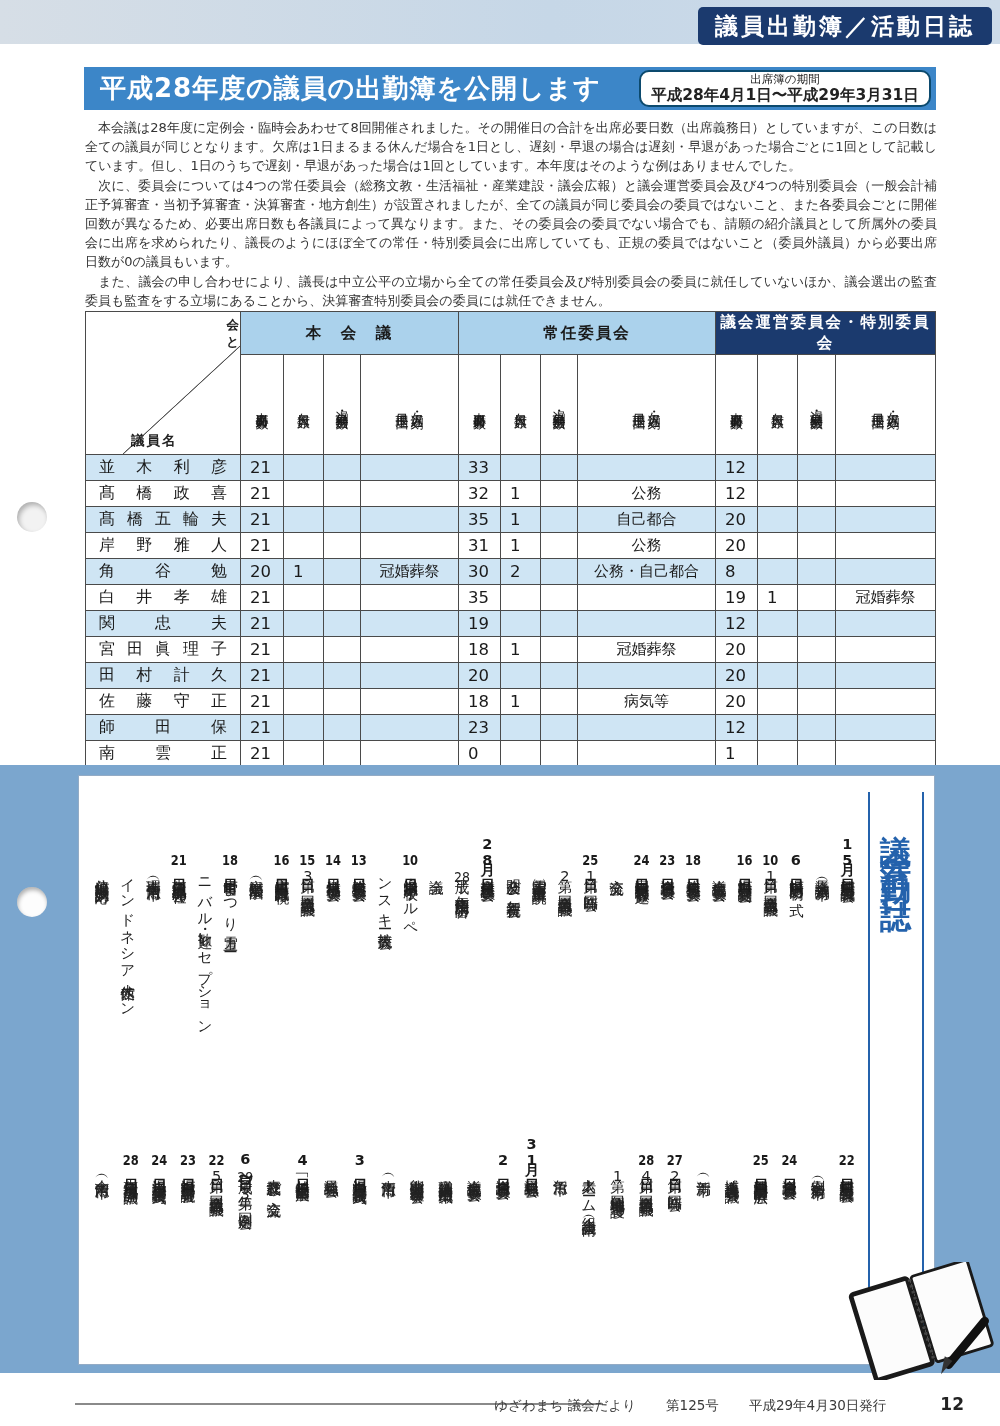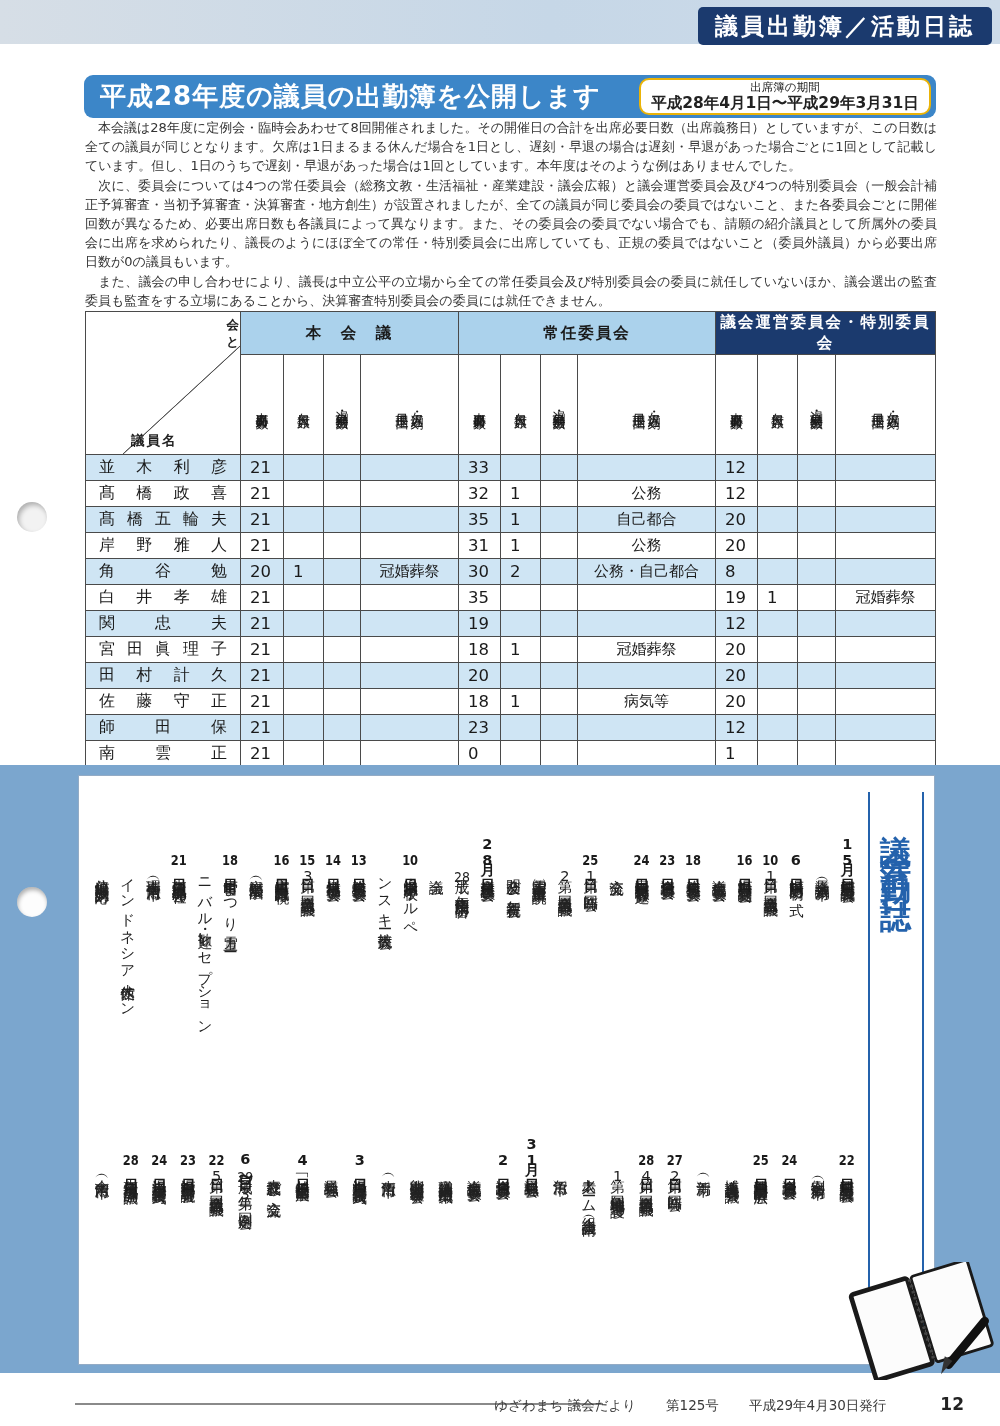--- a/index.html
+++ b/index.html
@@ -10,25 +10,25 @@
   body{width:1000px;height:1426px;font-family:"DejaVu Sans","Liberation Sans",sans-serif;background:#fff;}
   .page{position:relative;width:1000px;height:1426px;background:#fff;overflow:hidden;}
 
   .top-strip{position:absolute;left:0;top:0;width:1000px;height:44px;
     background:linear-gradient(90deg,#d6dee6 0%,#c6d7e7 55%,#cddbe9 100%);}
   .header-tab{position:absolute;left:698px;top:7px;width:294px;height:38px;background:var(--navy);
     border-radius:5px;display:flex;align-items:center;justify-content:center;color:#fff;
     font-size:23px;font-weight:bold;letter-spacing:3px;}
 
   .title-bar{position:absolute;left:84px;top:67px;width:852px;height:43px;background:var(--title-blue);
-    border-radius:9px;margin-top:8px;}
+    border-radius:0;}
   .title-bar h1{position:absolute;left:16px;top:0;line-height:43px;font-size:26px;color:#fff;
     font-weight:bold;letter-spacing:1px;}
   .period-box{position:absolute;right:5px;top:3px;width:292px;height:37px;background:#fff;
-    border:2px solid #eab308;border-radius:10px;display:flex;flex-direction:column;
+    border:2px solid #0c4a6e;border-radius:10px;display:flex;flex-direction:column;
     align-items:center;justify-content:center;color:#222;}
   .period-box .plabel{font-size:11.5px;line-height:1.15;}
   .period-box .pvalue{font-size:15.5px;font-weight:600;line-height:1.2;}
 
   .intro{position:absolute;left:85px;top:118px;width:852px;color:#333;font-size:13px;
     line-height:19px;text-align:justify;}
   .intro p{margin-bottom:1px;}
 
   
   .tblwrap{position:absolute;left:85px;top:311px;width:850px;}

